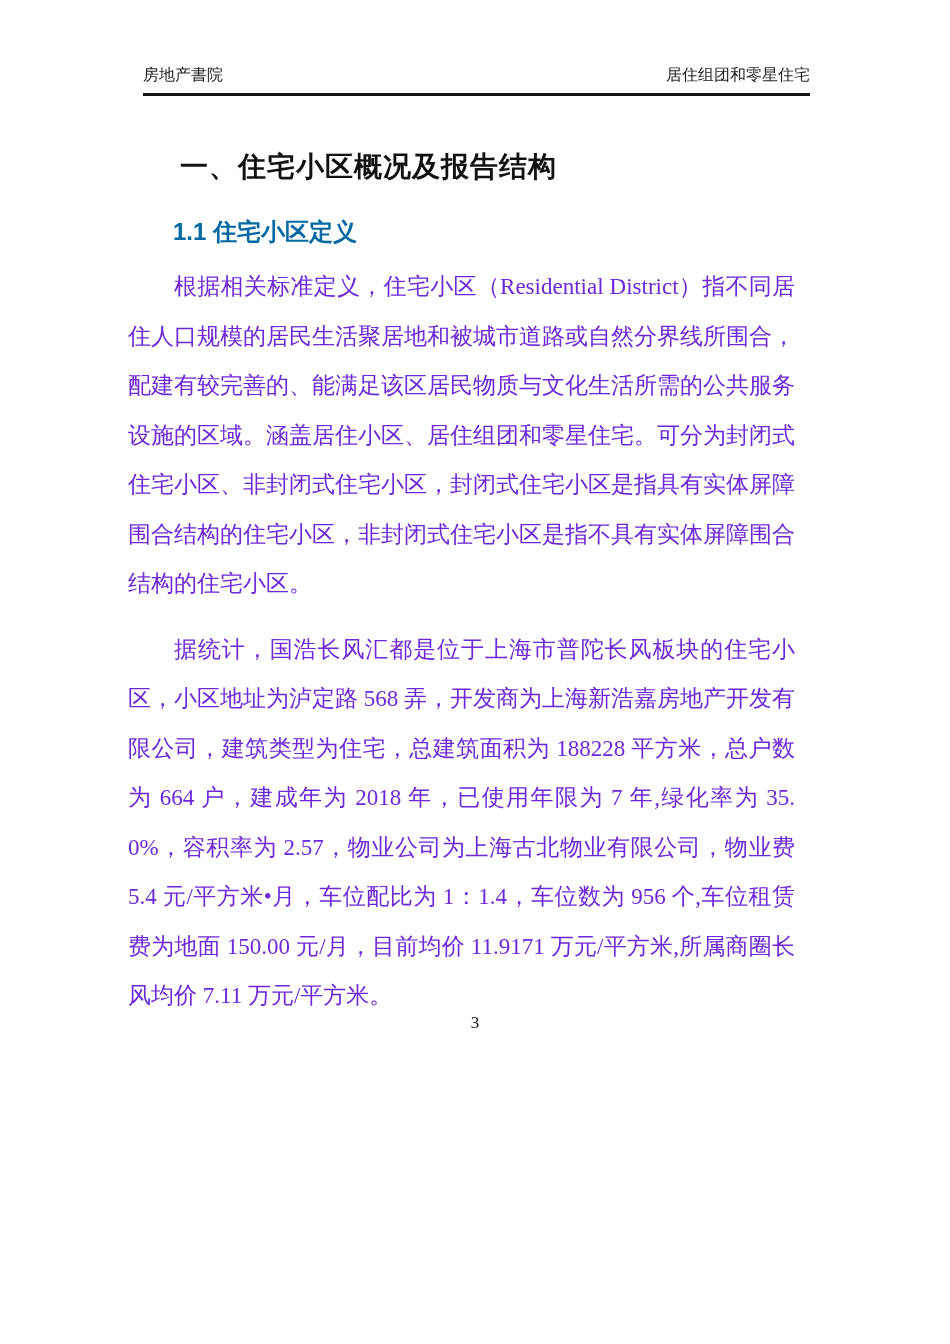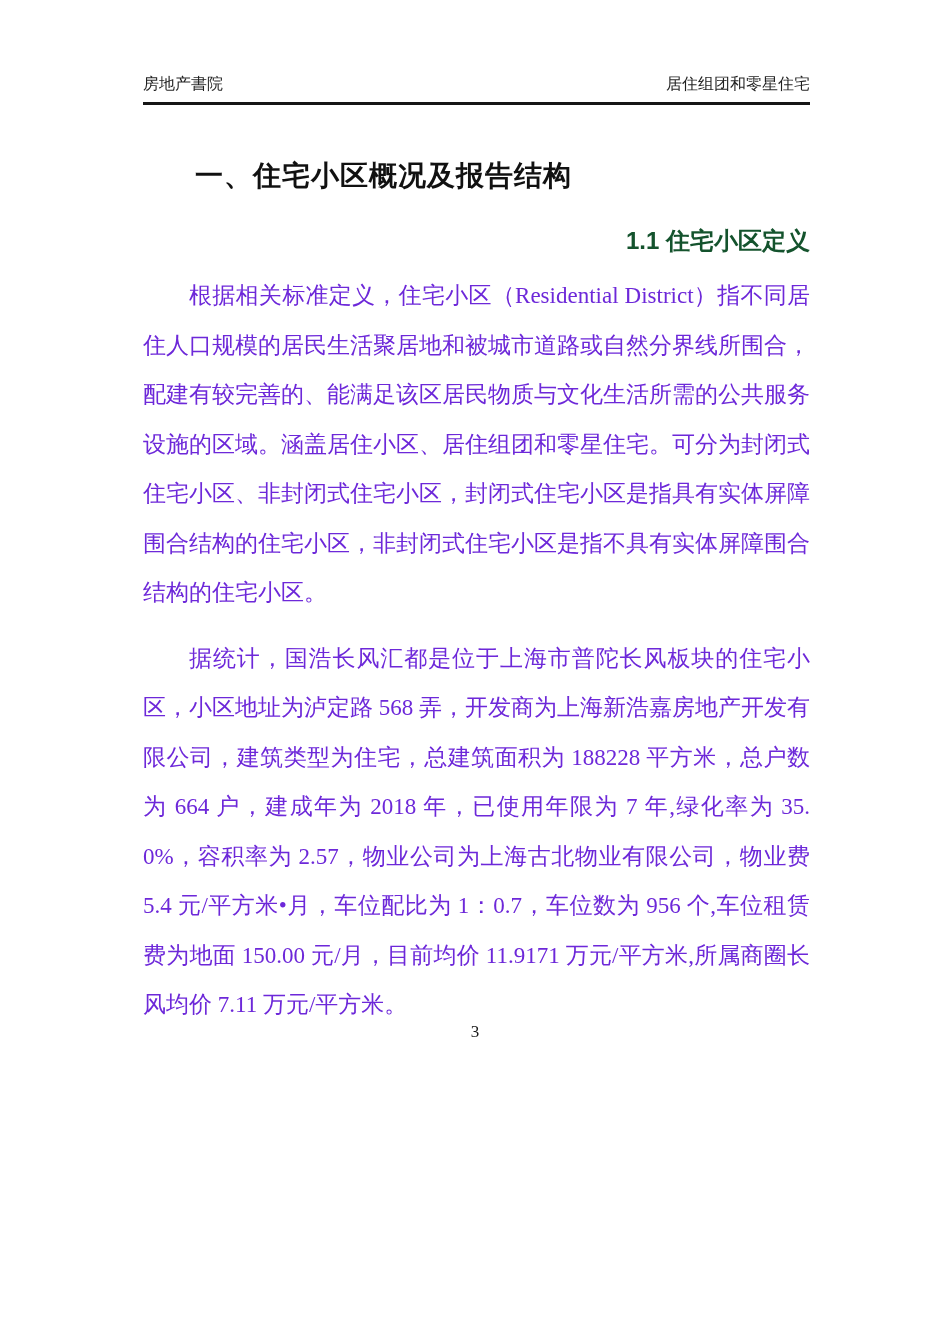--- a/index.html
+++ b/index.html
@@ -4,21 +4,21 @@
 <style>
   html, body {
     margin: 0;
     padding: 0;
     background: #ffffff;
   }
   .page {
     position: relative;
     width: 950px;
     height: 1104px;
-    margin: 12px auto;
+    margin: 3px auto;
     background: #ffffff;
     color: #1a1a1a;
     overflow: hidden;
   }
   
   .page-header {
     position: absolute;
     top: 62px;
     left: 143px;
     width: 667px;
@@ -35,40 +35,39 @@
     top: 90px;
     left: 143px;
     width: 667px;
     height: 3px;
     background: #161616;
   }
   
   .content {
     position: absolute;
     top: 93px;
-    left: 143px;
+    left: 128px;
     width: 667px;
   }
   .chapter-heading {
     margin: 54px 0 0 52px;
     font-family: "Liberation Sans", "DejaVu Sans", sans-serif;
     font-weight: bold;
     font-size: 28px;
     line-height: 34px;
     letter-spacing: 1px;
     color: #111111;
   }
   .section-heading {
     margin: 33px 0 0 45px;
     font-family: "Liberation Sans", "DejaVu Sans", sans-serif;
     font-weight: bold;
     font-size: 24px;
     line-height: 29px;
-    color: #14532d;
-    text-align: right;
+    color: #0369a1;
   }
   .body-paragraph {
     margin: 16px 0 0 0;
     font-family: "Liberation Serif", "DejaVu Serif", serif;
     font-size: 23px;
     line-height: 49.5px;
     text-align: justify;
     text-indent: 2em;
     color: #6d28d9;
     word-break: break-all;
@@ -96,20 +95,20 @@
   </div>
   <div class="header-rule"></div>
 
   <div class="content">
 
     <div class="chapter-heading">一、住宅小区概况及报告结构</div>
 
     <div class="section-heading">1.1 住宅小区定义</div>
     <p class="body-paragraph">根据相关标准定义，住宅小区（Residential District）指不同居住人口规模的居民生活聚居地和被城市道路或自然分界线所围合，配建有较完善的、能满足该区居民物质与文化生活所需的公共服务设施的区域。涵盖居住小区、居住组团和零星住宅。可分为封闭式住宅小区、非封闭式住宅小区，封闭式住宅小区是指具有实体屏障围合结构的住宅小区，非封闭式住宅小区是指不具有实体屏障围合结构的住宅小区。</p>
 
-    <p class="body-paragraph">据统计，国浩长风汇都是位于上海市普陀长风板块的住宅小区，小区地址为泸定路 568 弄，开发商为上海新浩嘉房地产开发有限公司，建筑类型为住宅，总建筑面积为 188228 平方米，总户数为 664 户，建成年为 2018 年，已使用年限为 7 年,绿化率为 35.0%，容积率为 2.57，物业公司为上海古北物业有限公司，物业费 5.4 元/平方米•月，车位配比为 1：0.7，车位数为 956 个,车位租赁费为地面 150.00 元/月，目前均价 11.9171 万元/平方米,所属商圈长风均价 7.11 万元/平方米。</p>
+    <p class="body-paragraph">据统计，国浩长风汇都是位于上海市普陀长风板块的住宅小区，小区地址为泸定路 568 弄，开发商为上海新浩嘉房地产开发有限公司，建筑类型为住宅，总建筑面积为 188228 平方米，总户数为 664 户，建成年为 2018 年，已使用年限为 7 年,绿化率为 35.0%，容积率为 2.57，物业公司为上海古北物业有限公司，物业费 5.4 元/平方米•月，车位配比为 1：1.4，车位数为 956 个,车位租赁费为地面 150.00 元/月，目前均价 11.9171 万元/平方米,所属商圈长风均价 7.11 万元/平方米。</p>
 
 
   </div>
 
   <div class="page-footer">3</div>
 
 </div>
 
 </body></html>

